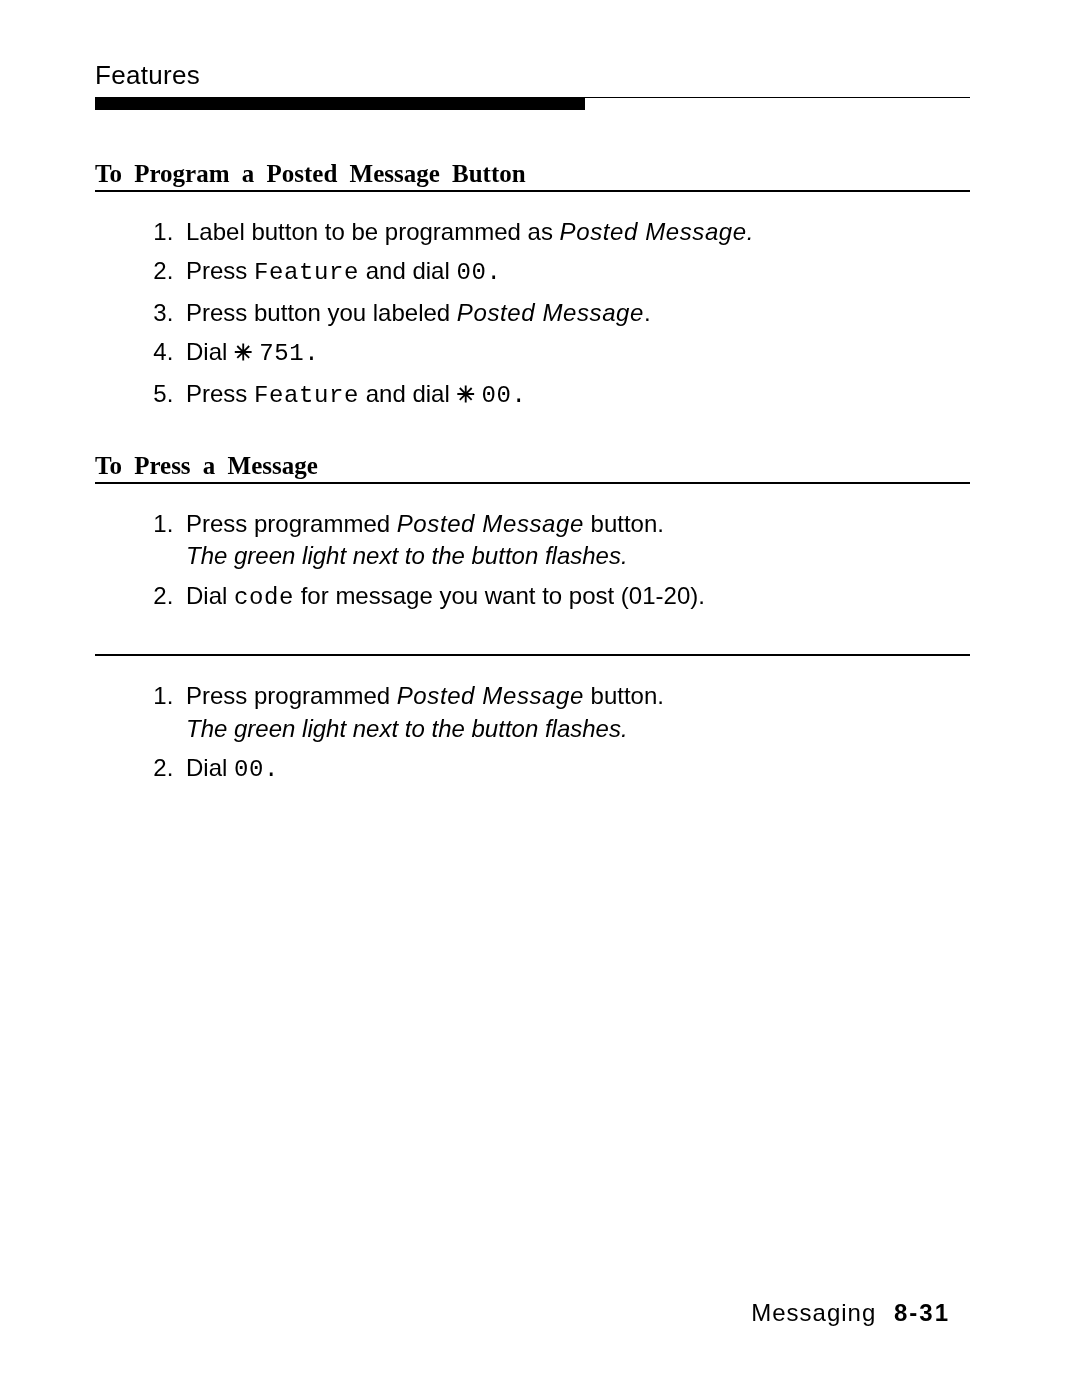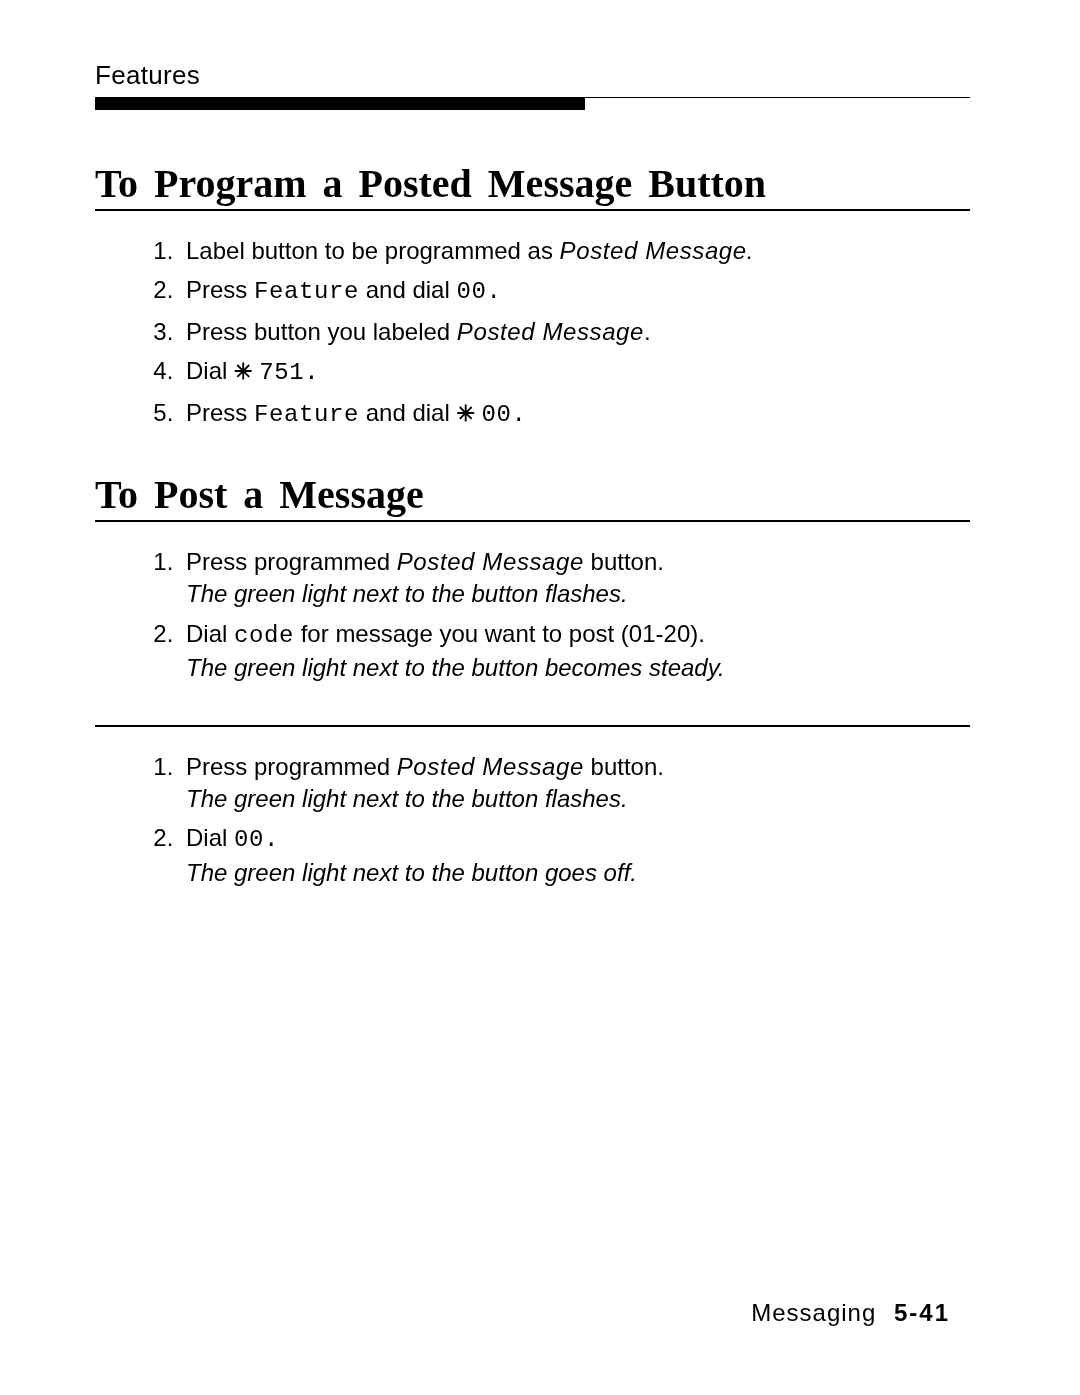--- a/index.html
+++ b/index.html
@@ -31,21 +31,21 @@
   }
   .header-rule-thick {
     height: 12px;
     background: #000;
     width: 56%;
     margin-top: 0;
   }
   .section-title {
     font-family: "Times New Roman", Times, serif;
     font-weight: 700;
-    font-size: 40px;
+    font-size: 25px;
     word-spacing: 6px;
     margin: 0 0 2px 0;
   }
   .section-rule {
     border-top: 2px solid #000;
     height: 0;
     margin-bottom: 24px;
   }
   ol.steps {
     margin: 0 0 40px 0;
@@ -110,43 +110,41 @@
       <span>Press button you labeled </span><span class="em-term">Posted Message</span><span>.</span>
     </li>
     <li>
       <span>Dial </span><span class="star">✳</span> <span class="sc">751.</span>
     </li>
     <li>
       <span>Press </span><span class="sc">Feature</span><span> and dial </span><span class="star">✳</span> <span class="sc">00.</span>
     </li>
   </ol>
 
-  <h2 class="section-title">To Post a Message</h2>
+  <h2 class="section-title">To Press a Message</h2>
   <div class="section-rule"></div>
   <ol class="steps">
     <li>
       <span>Press programmed </span><span class="em-term">Posted Message</span><span> button.</span><br>
       <span class="italic-note">The green light next to the button flashes.</span>
     </li>
     <li>
       <span>Dial </span><span class="sc">code</span><span> for message you want to post (01-20).</span><br>
-      <span class="italic-note">The green light next to the button becomes steady.</span>
     </li>
   </ol>
 
   <div class="section-rule"></div>
   <ol class="steps">
     <li>
       <span>Press programmed </span><span class="em-term">Posted Message</span><span> button.</span><br>
       <span class="italic-note">The green light next to the button flashes.</span>
     </li>
     <li>
       <span>Dial </span><span class="sc">00.</span><br>
-      <span class="italic-note">The green light next to the button goes off.</span>
     </li>
   </ol>
 
   <div class="footer">
     <span>Messaging</span>
-    <span class="pageno">5-41</span>
+    <span class="pageno">8-31</span>
   </div>
 
 </div>
 
 </body></html>

